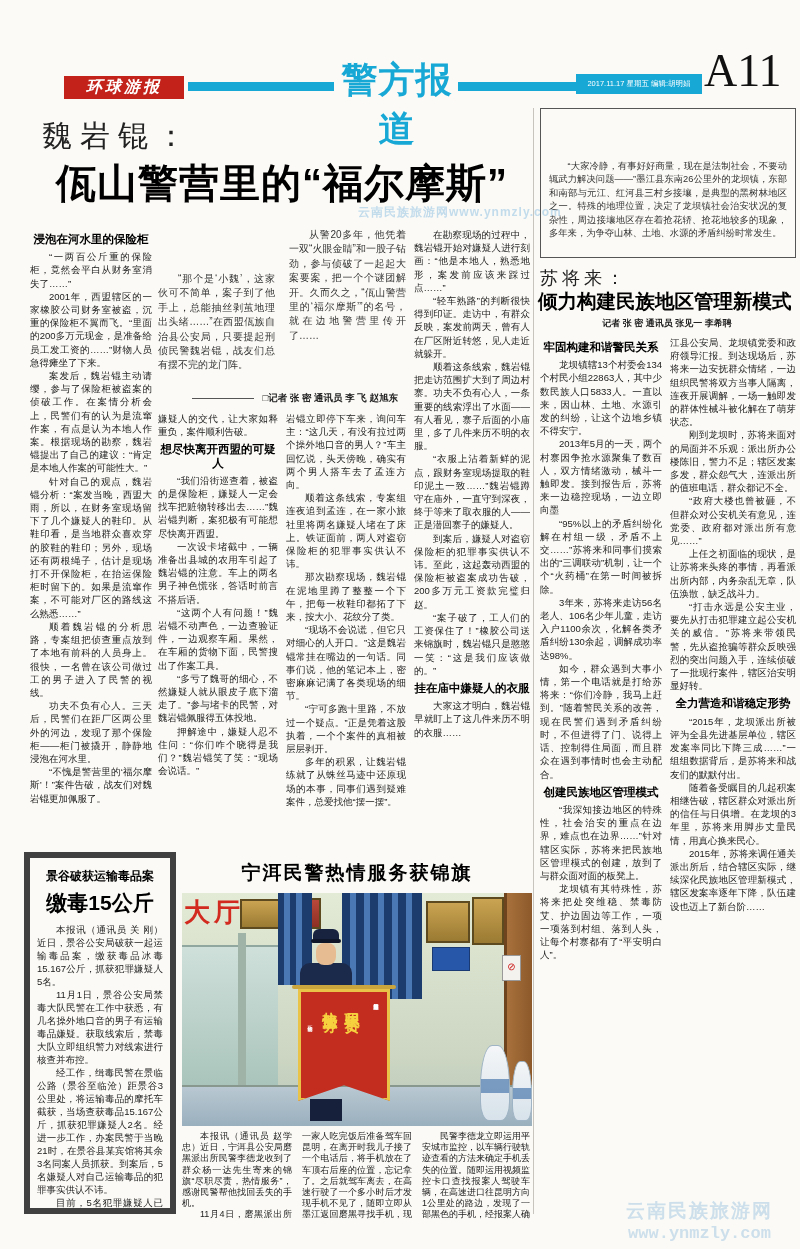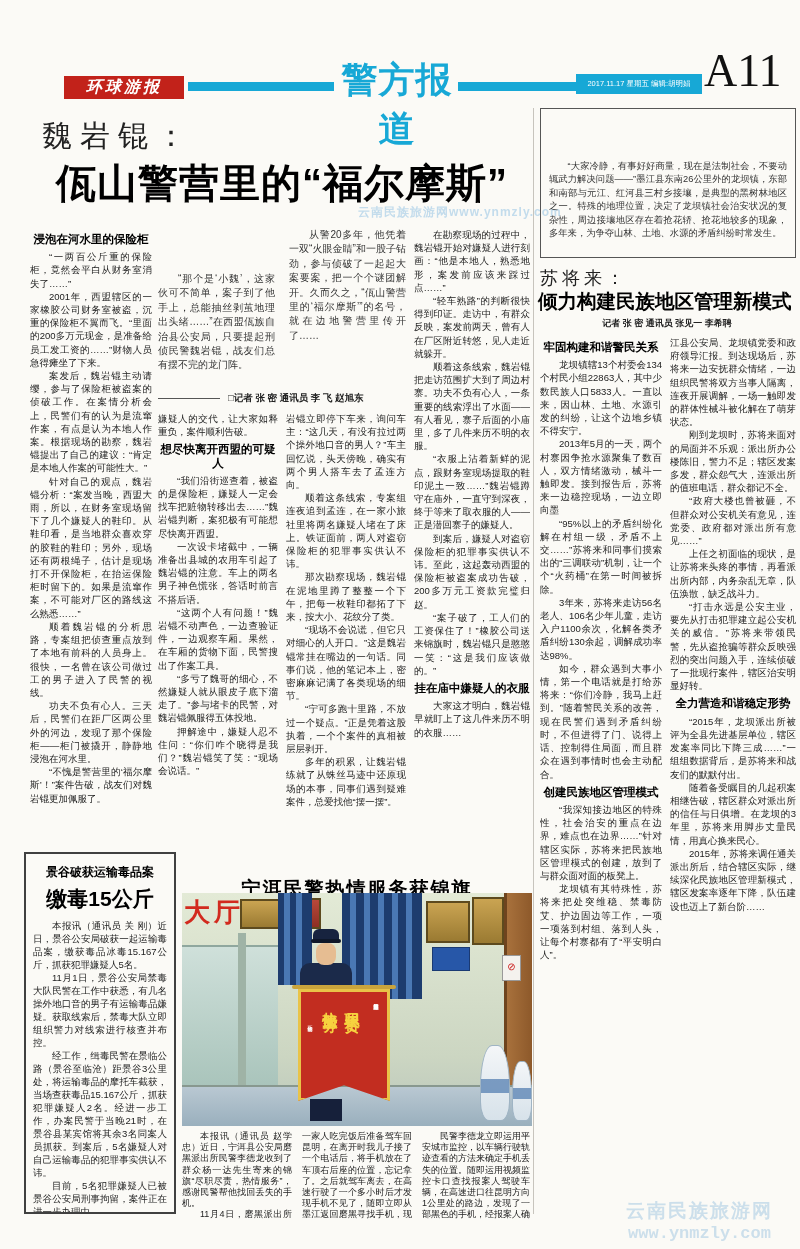--- a/index.html
+++ b/index.html
@@ -24,41 +24,41 @@
               color:#000;letter-spacing:1px;white-space:nowrap;}
   .wm-inline{position:absolute;left:358px;top:204px;font-size:12px;color:#c3dcec;font-weight:bold;letter-spacing:1px;}
   
   .col{position:absolute;font-size:9.5px;line-height:13.2px;text-align:justify;overflow:hidden;color:#222;}
   .para{margin:0;text-indent:2em;}
   .para.flush{text-indent:0;}
   .kaitext .para{color:#333;margin-top:44px;}
   .subhead{font-weight:bold;font-size:11.5px;text-align:center;margin:5px 0 4px;color:#000;text-indent:0;}
   .intro{position:absolute;left:158px;top:228px;width:248px;height:158px;column-count:2;column-gap:14px;
          font-size:10px;line-height:14.4px;text-align:justify;color:#333;overflow:hidden;}
-  .byline-row{position:absolute;left:158px;top:392px;width:248px;display:flex;align-items:center;}
+  .byline-row{position:absolute;left:150px;top:392px;width:248px;display:flex;align-items:center;justify-content:flex-end;}
   .byline-rule{width:62px;height:1px;background:#555;margin-right:8px;}
   .byline-text{font-size:9.5px;font-weight:bold;color:#222;white-space:nowrap;}
   
-  .drugbox{position:absolute;left:24px;top:852px;width:152px;height:362px;border:2px solid #404040;
+  .drugbox{position:absolute;left:24px;top:852px;width:152px;height:362px;border:6px solid #404040;
            box-sizing:border-box;padding:8px 7px;overflow:hidden;}
   .drug-kicker{font-size:12px;font-weight:bold;text-align:center;margin:2px 0 4px;color:#000;}
   .drug-title{font-size:21px;font-weight:bold;text-align:center;margin:0 0 6px;color:#000;}
   .drugbox .cols{font-size:9.5px;line-height:13px;text-align:justify;color:#222;}
   
   .vdivider{position:absolute;left:533px;top:108px;width:1px;height:1106px;background:#c7c4bd;}
   .rightbox{position:absolute;left:540px;top:108px;width:256px;height:150px;border:1px solid #555;
             box-sizing:border-box;padding:7px 8px;font-size:9.3px;line-height:13.4px;text-align:justify;
             color:#333;overflow:hidden;}
   .r-kicker{position:absolute;left:540px;top:266px;font-size:18px;letter-spacing:4px;color:#222;
             font-family:"Liberation Serif",serif;}
   .r-title{position:absolute;left:538px;top:288px;width:258px;font-size:19.5px;font-weight:bold;color:#000;white-space:nowrap;}
   .r-byline{position:absolute;left:538px;top:317px;width:258px;text-align:center;font-size:9px;font-weight:bold;color:#222;}
   
   .banner-title{position:absolute;left:182px;top:860px;width:350px;text-align:center;font-size:19px;
-                font-weight:bold;letter-spacing:2px;color:#000;margin-top:16px;}
+                font-weight:bold;letter-spacing:2px;color:#000;}
   .photo{position:absolute;left:182px;top:893px;width:350px;height:233px;background:linear-gradient(#e3ead6,#ccd6c2 70%,#b9c6bb);overflow:hidden;}
   .ph{position:absolute;}
   .hall-sign{left:2px;top:2px;font-size:26px;font-weight:bold;color:#d22a1e;letter-spacing:4px;}
   .glasswall{left:0;top:52px;width:96px;height:140px;background:linear-gradient(#cfe0da,#a9c4bb);border-top:2px solid #8fa79e;}
   .doorframe{left:56px;top:40px;width:8px;height:152px;background:#9fb3a6;}
   .window{background:#1d3c6e;}
   .win-slat{position:absolute;top:0;bottom:0;width:6px;background:#4a78b4;}
   .plaque{background:linear-gradient(#caa452,#9a7a32);border:2px solid #5d4a1e;}
   .plaque.red{background:linear-gradient(#b8483a,#8e2f24);}
   .bluesign{left:250px;top:54px;width:36px;height:22px;background:#2757a8;border:1px solid #1a3a73;}

